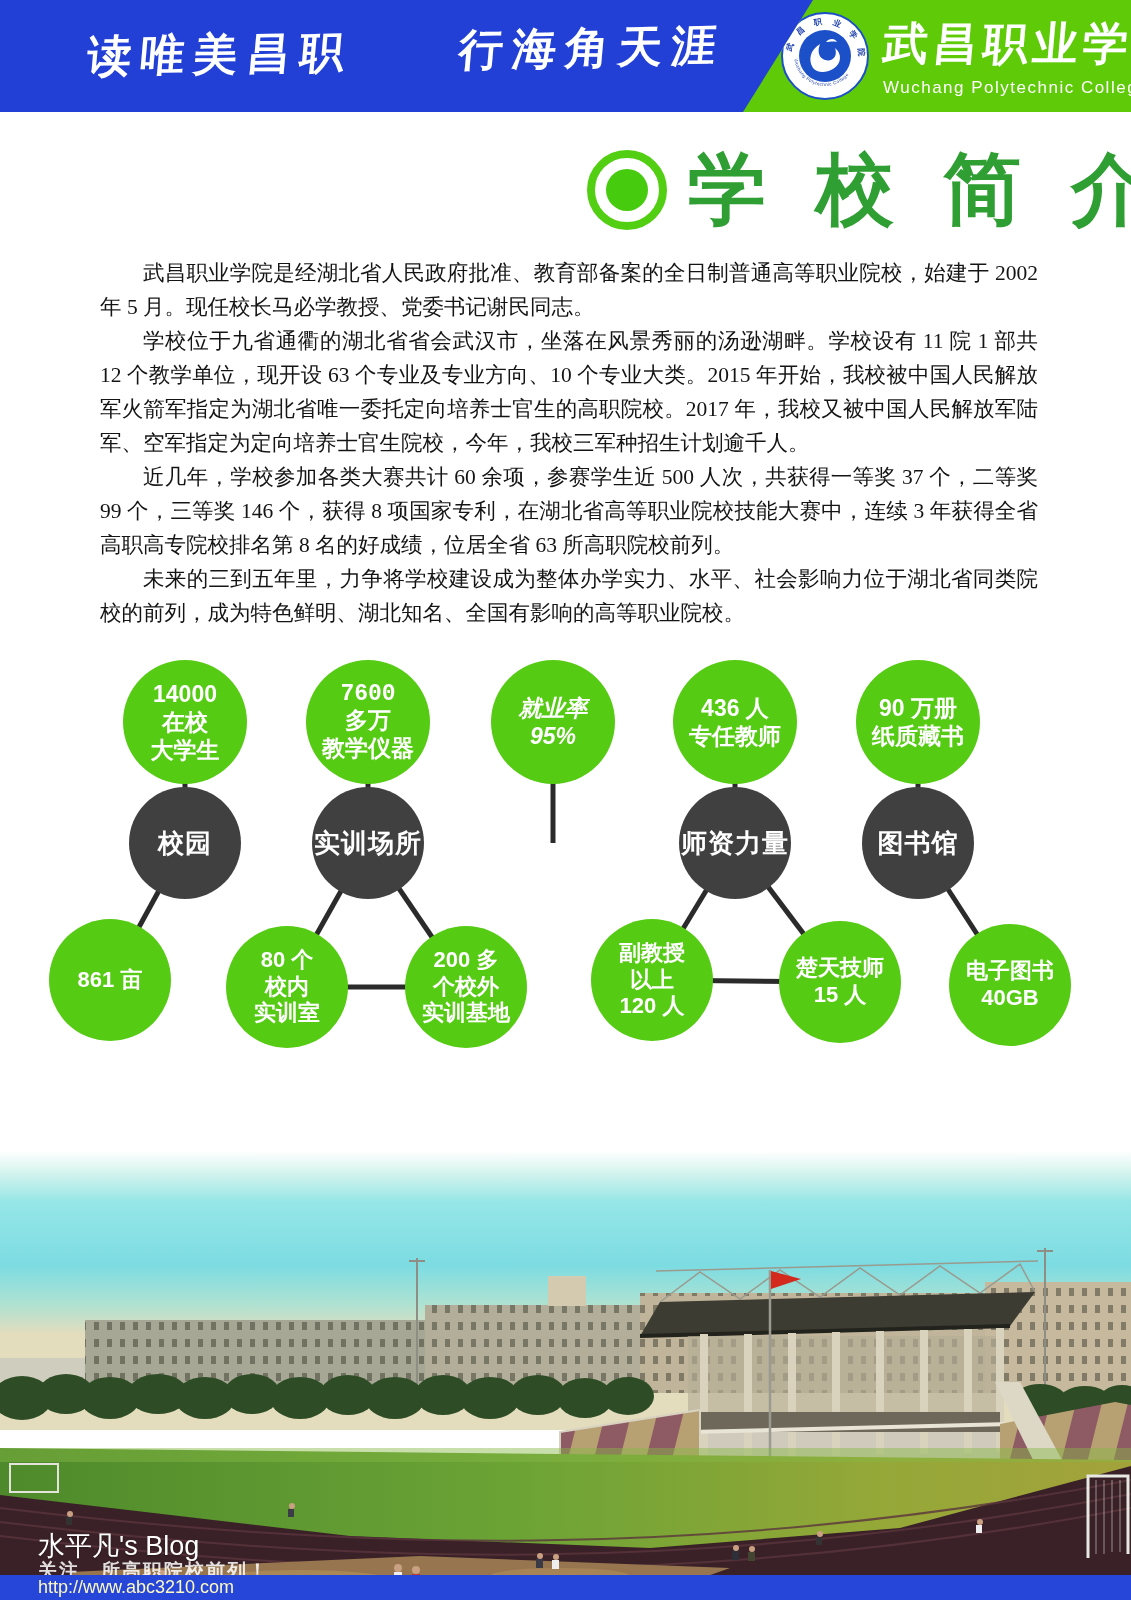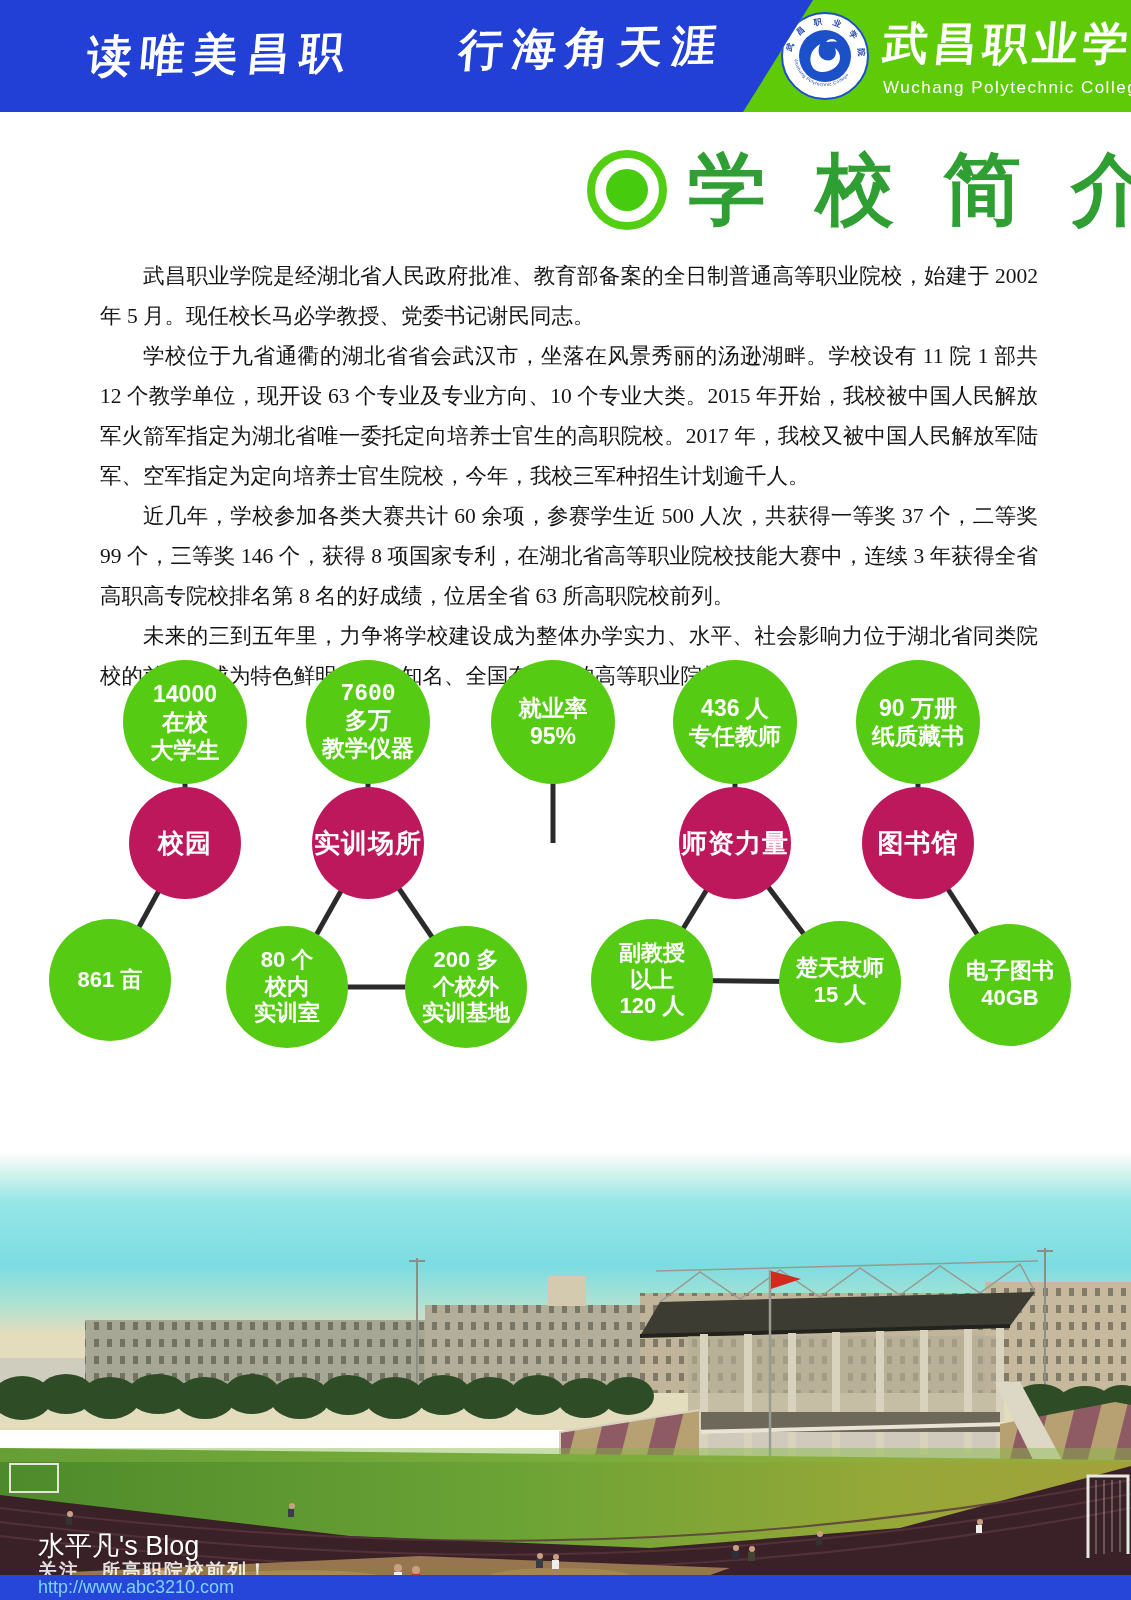--- a/index.html
+++ b/index.html
@@ -19,42 +19,42 @@
 
   
   .title-row{position:absolute;left:0;top:142px;width:1131px;height:100px;}
   .title-icon{position:absolute;left:585px;top:6px;}
   .title-text{position:absolute;left:688px;top:-4px;font-size:78px;font-weight:900;
           color:#2f9f33;letter-spacing:14px;white-space:nowrap;}
 
   
   .intro{position:absolute;left:100px;top:256px;width:938px;color:#141414;
          font-family:"Liberation Serif","DejaVu Serif",serif;
-         font-size:21.5px;line-height:40px;text-align:justify;}
+         font-size:21.5px;line-height:34px;text-align:justify;}
   .intro p{margin:0;text-indent:2em;}
 
   
   .diagram{position:absolute;left:0;top:650px;width:1131px;height:412px;}
   .diagram svg.links{position:absolute;left:0;top:0;}
   .circ{position:absolute;border-radius:50%;display:flex;align-items:center;justify-content:center;
         text-align:center;color:#ffffff;font-weight:bold;white-space:pre-line;}
   .circ.green{background:#55cb13;}
-  .circ.blue{background:#be185d;text-align:right;}
+  .circ.blue{background:#404040;text-align:right;}
   .top-c{width:124px;height:124px;font-size:23px;line-height:1.22;}
   .cat-c{width:112px;height:112px;font-size:26px;letter-spacing:1px;}
   .bot-c{width:122px;height:122px;font-size:22px;line-height:1.22;}
 
   
   .photo{position:absolute;left:0;top:1130px;width:1131px;height:470px;overflow:hidden;}
   .blog-name{position:absolute;left:38px;top:398px;color:#ffffff;font-size:27px;font-weight:normal;
              text-shadow:0 1px 2px rgba(0,0,0,.35);}
   .blog-tagline{position:absolute;left:38px;top:428px;color:rgba(255,255,255,.85);font-size:19px;
              font-weight:bold;letter-spacing:2px;}
   .url-bar{position:absolute;left:0;top:445px;width:1131px;height:25px;background:#2546d8;}
-  .url-bar a{position:absolute;left:38px;top:2px;color:#7dd3fc;font-size:18px;text-decoration:none;}
+  .url-bar a{position:absolute;left:38px;top:2px;color:#fef9c3;font-size:18px;text-decoration:none;}
 </style>
 </head>
 <body>
 
 <div class="page">
 
   <div class="header">
     <div class="slogan">读唯美昌职　　行海角天涯</div>
     <div class="header-green">
       <div class="logo-wrap">
@@ -114,21 +114,21 @@
       <line x1="652" y1="330" x2="840" y2="332"></line>
       <line x1="918" y1="193" x2="1010" y2="335"></line>
     </svg>
 
     <div class="circ green top-c" style="left:123px;top:10px;">14000
 在校
 大学生</div>
     <div class="circ green top-c" style="left:306px;top:10px;font-family:Liberation Mono, monospace;">7600
 多万
 教学仪器</div>
-    <div class="circ green top-c" style="left:491px;top:10px;">就业率
+    <div class="circ green top-c" style="left:491px;top:10px;font-style:italic;">就业率
 95%</div>
     <div class="circ green top-c" style="left:673px;top:10px;">436 人
 专任教师</div>
     <div class="circ green top-c" style="left:856px;top:10px;">90 万册
 纸质藏书</div>
 
     <div class="circ blue cat-c" style="left:129px;top:137px;">校园</div>
     <div class="circ blue cat-c" style="left:312px;top:137px;">实训场所</div>
     <div class="circ blue cat-c" style="left:679px;top:137px;">师资力量</div>
     <div class="circ blue cat-c" style="left:862px;top:137px;">图书馆</div>

